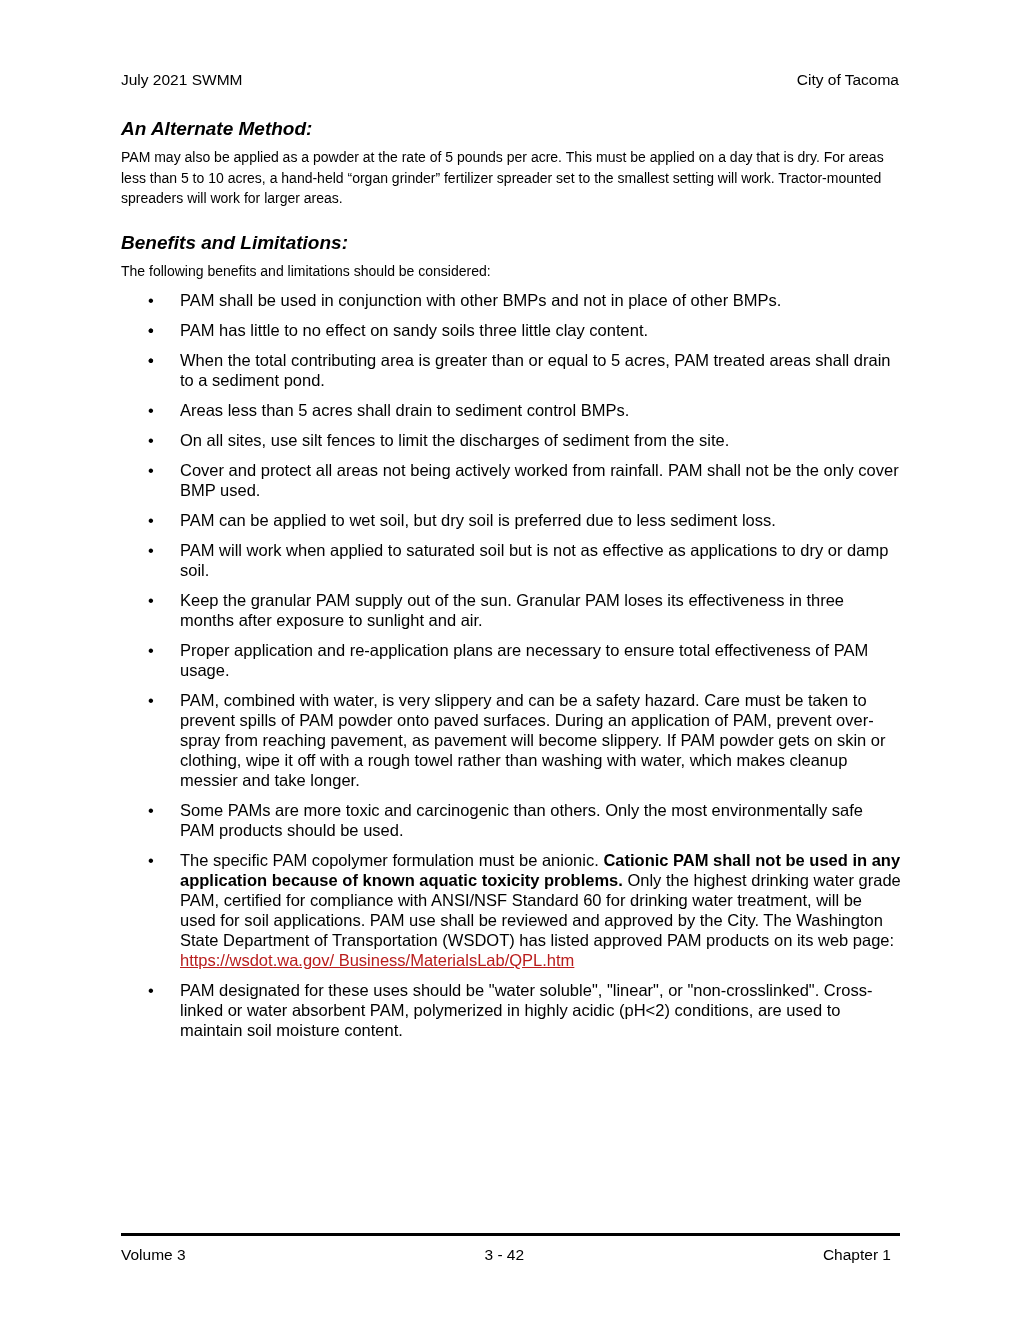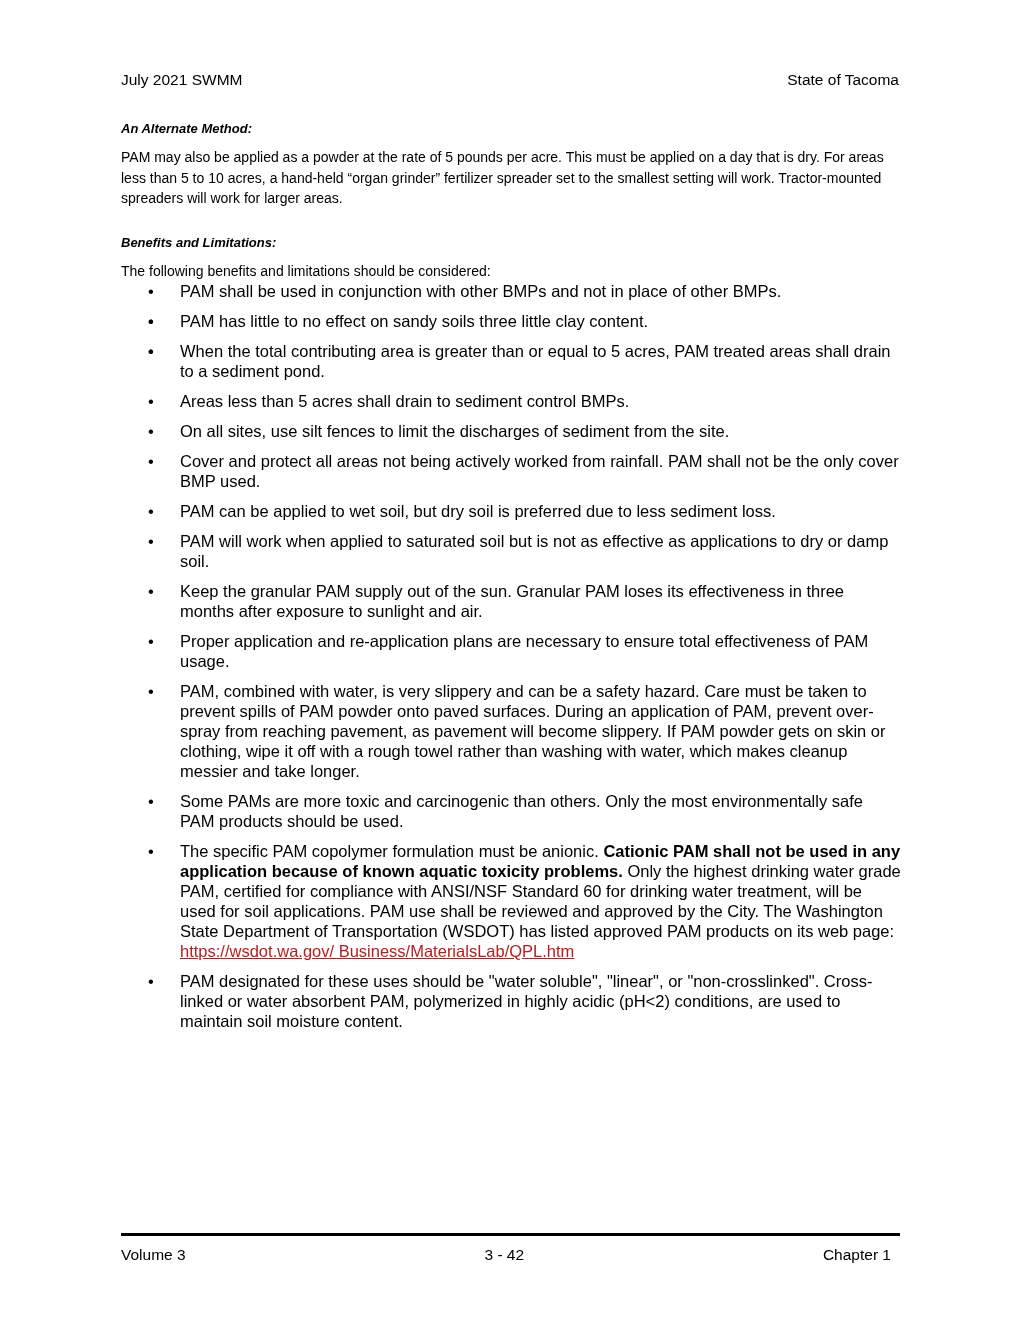--- a/index.html
+++ b/index.html
@@ -1,35 +1,35 @@
 <!DOCTYPE html>
 <html><head>
   <meta charset="utf-8">
   <style>
     html, body { margin: 0; padding: 0; background: #ffffff; }
     body { width: 1020px; height: 1320px; position: relative; font-family: "Liberation Sans", sans-serif; color: #000; overflow: hidden; }
     .header { position: absolute; top: 71px; left: 121px; right: 121px; display: flex; justify-content: space-between; font-size: 15.5px; }
     .content { position: absolute; top: 119px; left: 121px; width: 780px; }
-    h2 { font-size: 13px; font-weight: bold; font-style: italic; margin: 0 0 8px 0; line-height: 20px; }
+    h2 { font-size: 19px; font-weight: bold; font-style: italic; margin: 0 0 8px 0; line-height: 20px; }
     p { font-size: 14px; line-height: 20.5px; margin: 0; }
     .sec { margin-bottom: 24px; }
-    .intro { margin-bottom: 0; }
+    .intro { margin-bottom: 9px; }
     ul { list-style: none; margin: 0; padding: 0; }
     li { position: relative; padding-left: 59px; font-size: 16.5px; line-height: 20px; margin-bottom: 10px; }
     li .bullet { position: absolute; left: 27px; top: 0; }
     a { color: #b91c1c; text-decoration: underline; }
     .footer-rule { position: absolute; top: 1233px; left: 121px; width: 779px; height: 3px; background: #000; }
     .footer { position: absolute; top: 1246px; left: 121px; width: 770px; display: flex; justify-content: space-between; font-size: 15.5px; gap: 16px; }
   </style>
 </head>
 <body>
 
 <div class="header">
   <span>July 2021 SWMM</span>
-  <span>State of Tacoma</span>
+  <span>City of Tacoma</span>
 </div>
 
 <div class="content">
   <div class="sec">
     <h2>An Alternate Method:</h2>
     <p>PAM may also be applied as a powder at the rate of 5 pounds per acre.  This must be applied on a day that is dry. For areas less than 5 to 10 acres, a hand-held “organ grinder” fertilizer spreader set to the smallest setting will work. Tractor-mounted spreaders will work for larger areas.</p>
   </div>
 
   <div>
     <h2>Benefits and Limitations:</h2>

